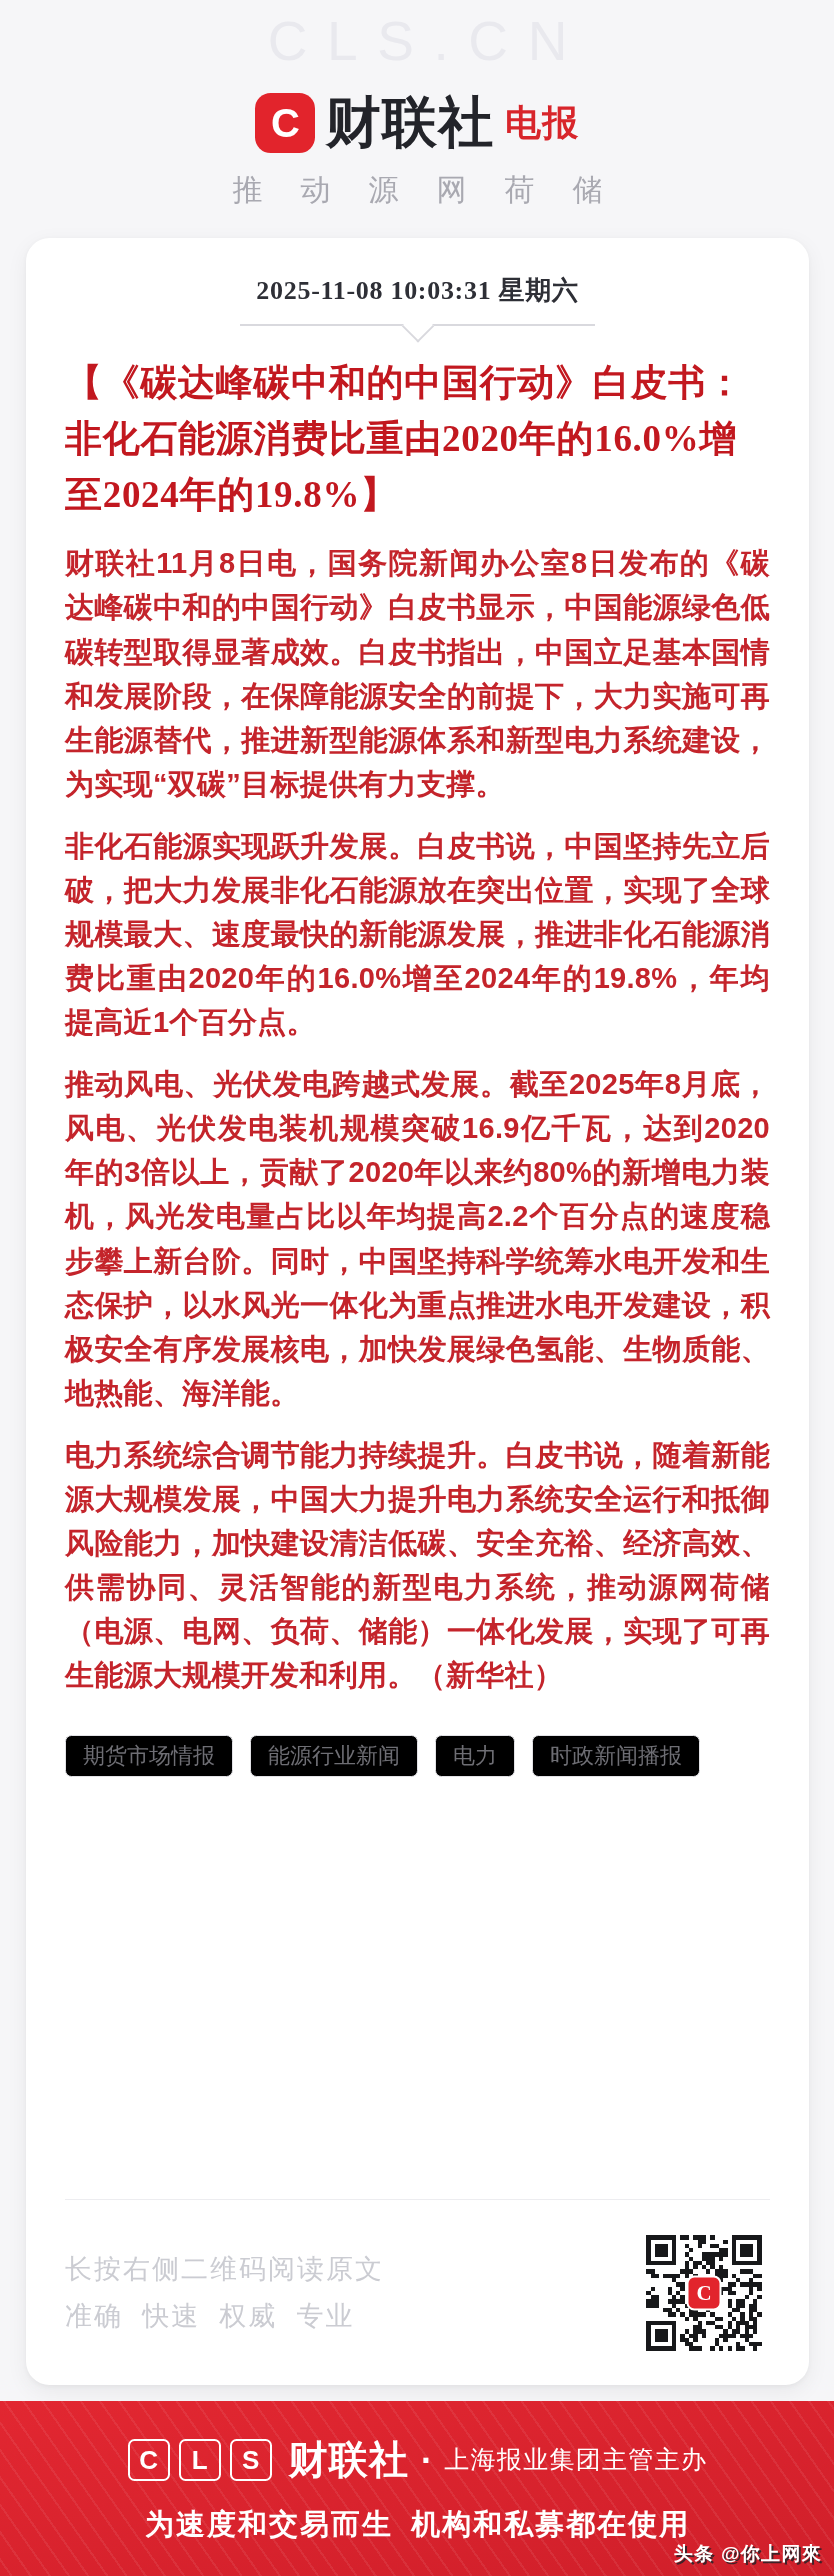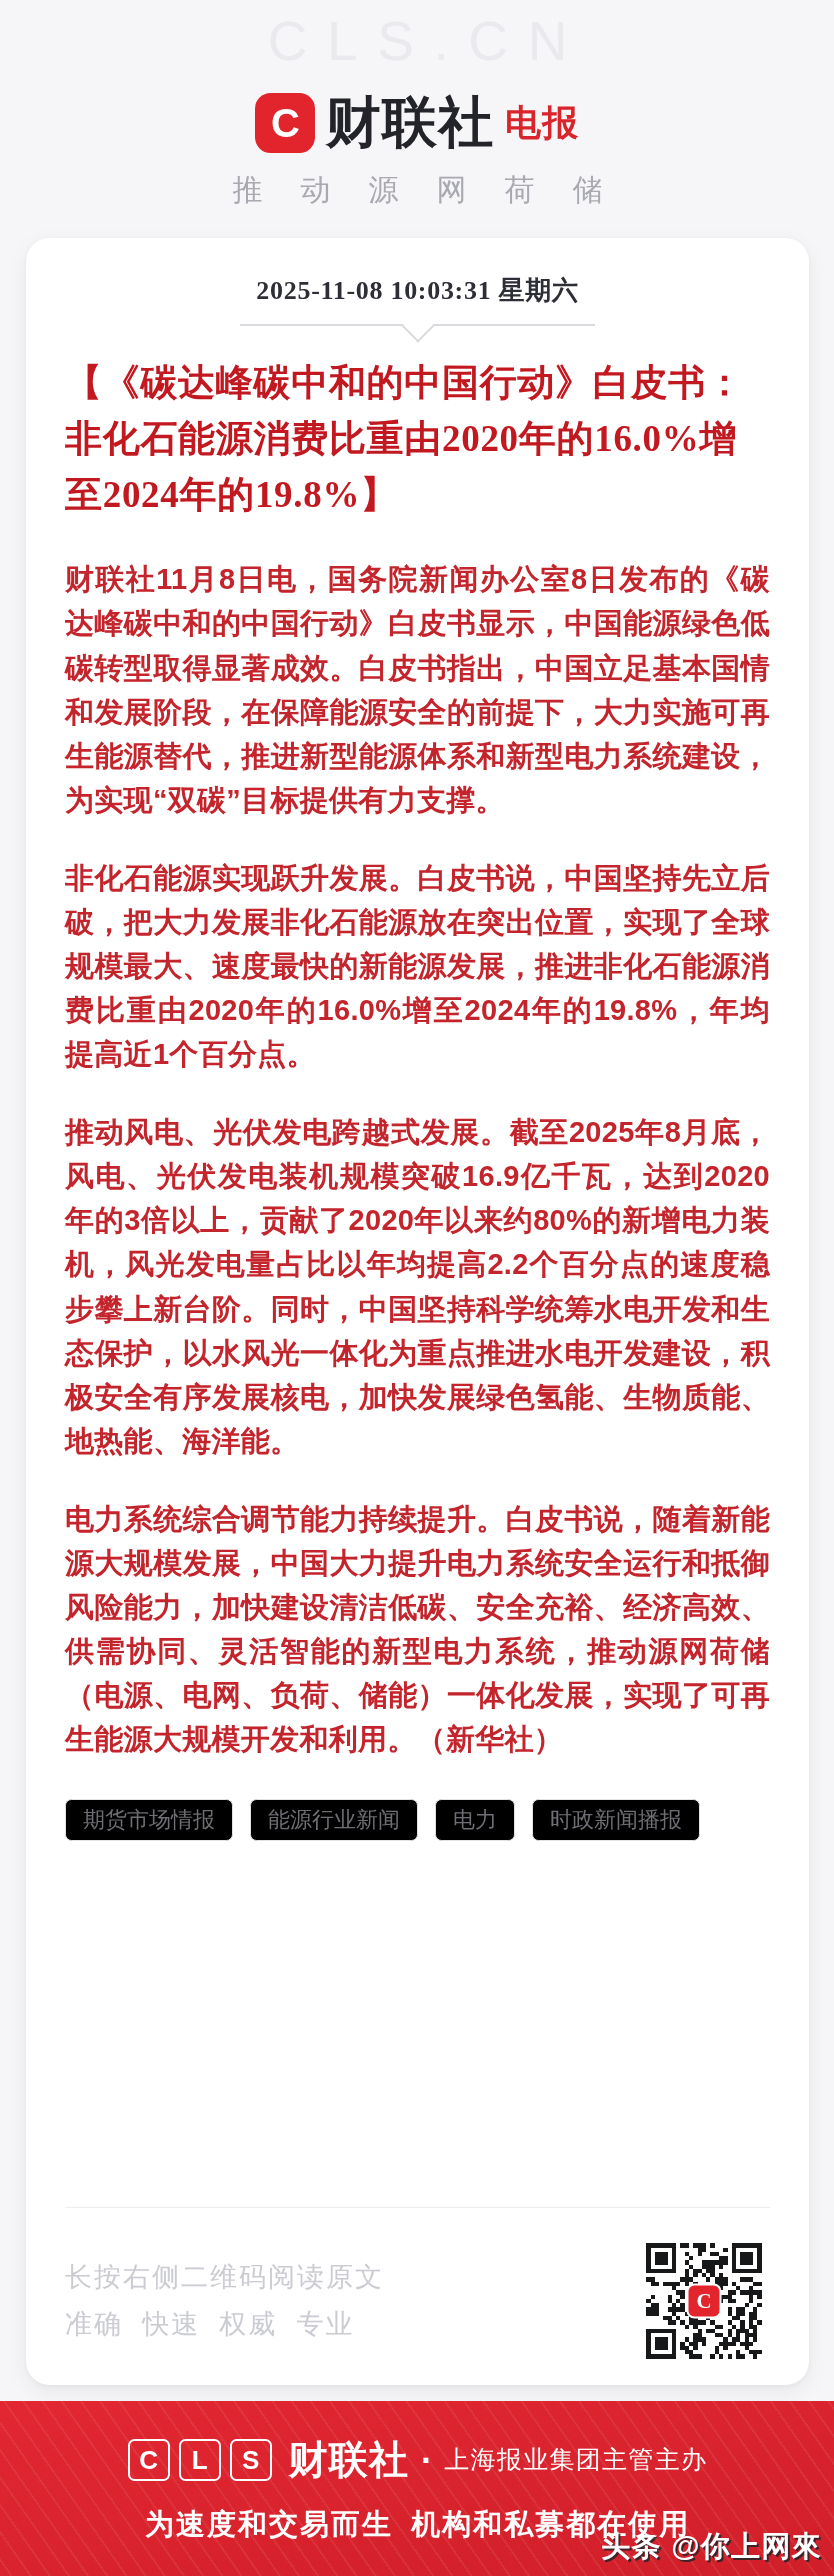--- a/index.html
+++ b/index.html
@@ -29,40 +29,40 @@
   .brand-red   { font-size: 36px; font-weight: 900; color: #d8252b; letter-spacing: 1.3px; }
   .masthead-sub {
     margin-top: 14.3px; font-size: 30px; color: #a9a9b1;
     letter-spacing: 38px; padding-left: 38px; line-height: 1;
   }
 
   
   .card {
     flex: 1 1 auto; margin: 0 26px 15.7px 26px; background: #ffffff;
     border-radius: 23.5px; box-shadow: 0 6.5px 22px rgba(0,0,0,0.06), 0 1.3px 5.2px rgba(0,0,0,0.04);
-    padding: 35px 39px 22px 39px; box-sizing: border-box;
+    padding: 35px 39px 30px 39px; box-sizing: border-box;
     display: flex; flex-direction: column;
   }
   .datetime {
     text-align: center; font-family: "Liberation Serif", "DejaVu Serif", serif;
     font-weight: 700; font-size: 26px; color: #2e2f36; letter-spacing: 0.7px;
   }
   .date-divider { position: relative; height: 2px; background: #d9d9de; width: 355px; margin: 15.7px auto 0 auto; }
   .date-divider::after {
     content: ""; position: absolute; left: 50%; top: 0; width: 21px; height: 21px;
     background: #ffffff; border-right: 2px solid #d9d9de; border-bottom: 2px solid #d9d9de;
     transform: translate(-50%, -40%) rotate(45deg);
   }
   .title {
     margin: 29px 0 0 0; font-family: "Liberation Serif", "DejaVu Serif", serif;
     font-weight: 700; font-size: 37px; line-height: 1.52; color: #c2181f;
     letter-spacing: 0.7px;
   }
   .paragraphs p {
-    margin: 34px 0 0 0; font-size: 29px; line-height: 1.52; font-weight: 700;
+    margin: 18px 0 0 0; font-size: 29px; line-height: 1.52; font-weight: 700;
     color: #c4242b; letter-spacing: 0.3px; text-align: justify;
   }
   .tags { margin-top: 38px; display: flex; gap: 17px; flex-wrap: wrap; }
   .tag {
     border: 1.3px solid #e2e2e6; border-radius: 6.5px; color: #6e6e74;
     font-size: 22px; padding: 9px 17px; line-height: 1; background: #000000;
   }
 
   .qr-section {
     margin-top: auto; border-top: 1.3px solid #ededf0; padding-top: 31px;
@@ -98,21 +98,21 @@
   }
   .footer-brand { margin-left: 7.8px; color: #ffffff; font-size: 39px; font-weight: 900; letter-spacing: 1.3px; }
   .footer-sep { color: #ffffff; font-size: 35px; font-weight: 900; margin: 0 2.6px; }
   .footer-org { color: #ffffff; font-size: 25px; font-weight: 400; letter-spacing: 1.3px; }
   .footer-tagline {
     position: relative; color: #ffffff; font-family: "Liberation Serif", "DejaVu Serif", serif;
     font-weight: 700; font-size: 29px; letter-spacing: 2px; word-spacing: 9px;
   }
   .footer-watermark {
     position: absolute; right: 13px; bottom: 9px; color: #ffffff;
-    font-size: 29px; font-weight: 900; letter-spacing: 1.3px;
+    font-size: 19px; font-weight: 900; letter-spacing: 1.3px;
     text-shadow: 2px 2px 0 rgba(35,35,40,0.85);
   }
 </style>
 </head>
 <body>
 
 <header class="masthead">
   <div class="masthead-watermark">CLS.CN</div>
   <div class="logo-row">
     <span class="logo-badge">

